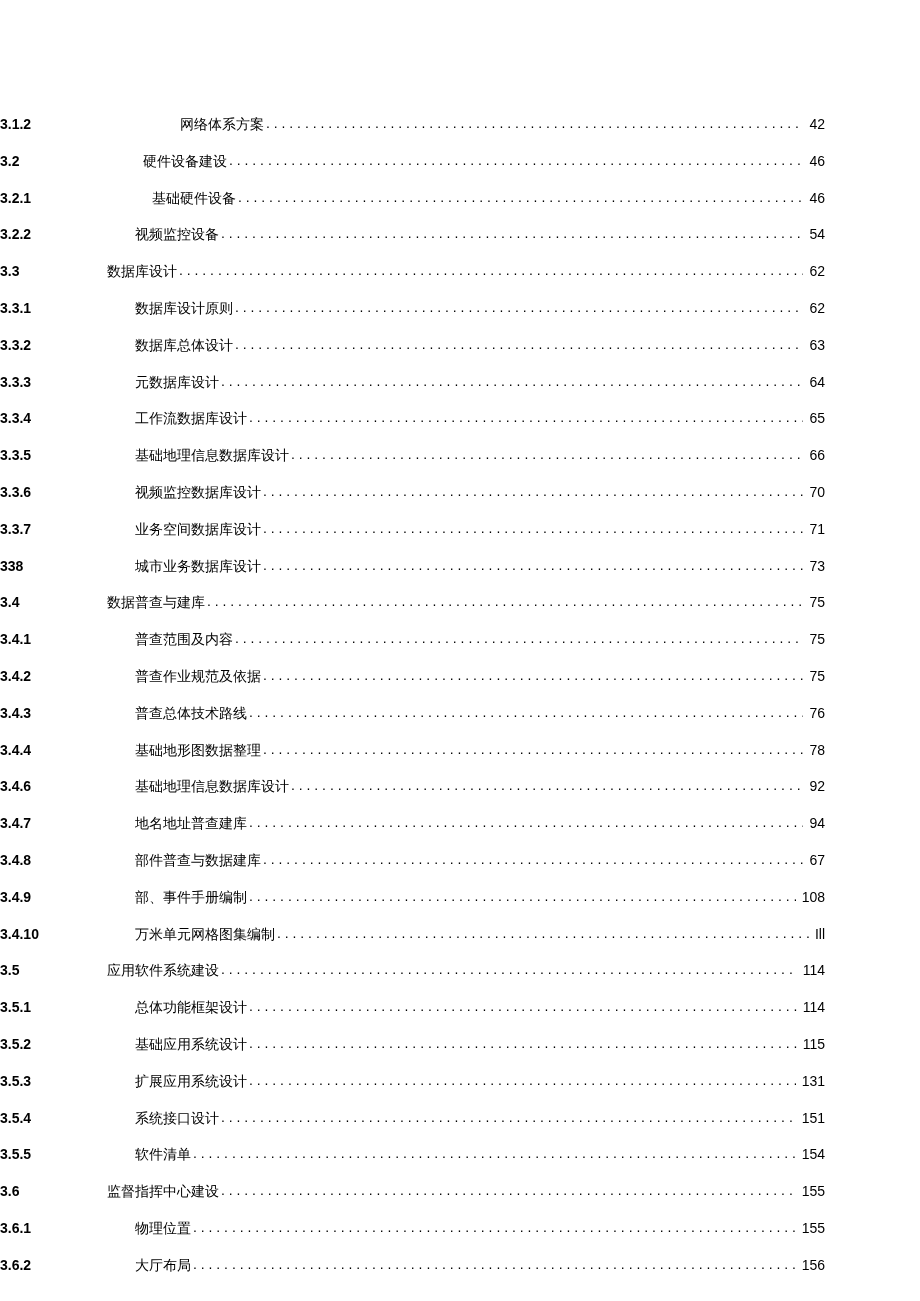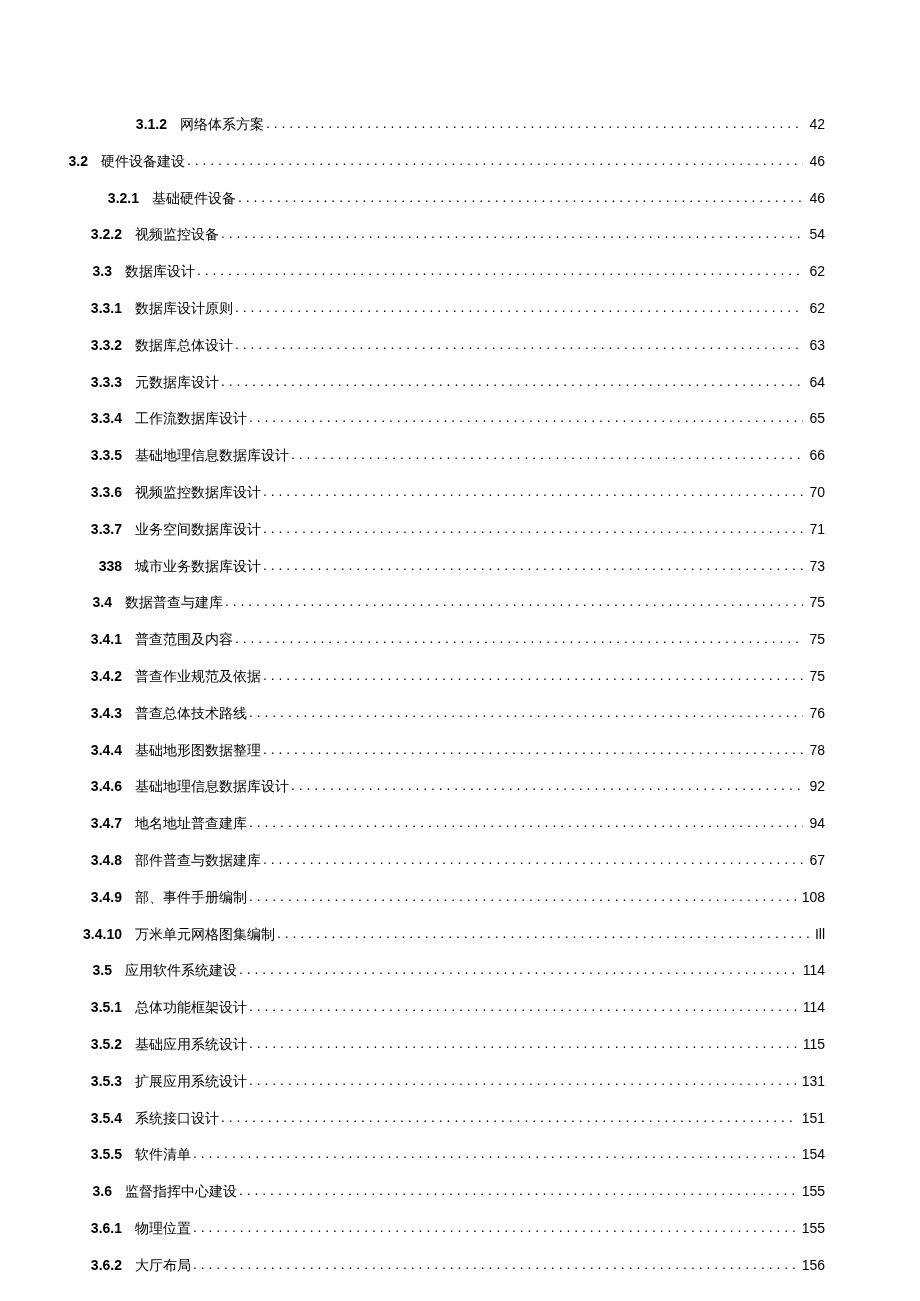--- a/index.html
+++ b/index.html
@@ -16,30 +16,30 @@
     .entry {
       display: flex;
       align-items: baseline;
       white-space: nowrap;
       line-height: 1.2;
       margin-bottom: 18px;
     }
     .num {
       font-weight: bold;
       font-family: Arial, sans-serif;
-      text-align: right;
+      text-align: left;
       padding-right: 13px;
       flex: 0 0 auto;
     }
     
     .lvl-sub2 .num { width: 180px; }  
-    .lvl-sec  .num { width: 101px; }  
+    .lvl-sec  .num { width: 143px; }  
     .lvl-sub  .num { width: 152px; }  
     .lvl-subl .num { width: 135px; }  
-    .lvl-secl .num { width: 107px; margin-left: 18px; }  
+    .lvl-secl .num { width: 107px; }  
     .title {
       flex: 0 0 auto;
       font-weight: normal;
     }
     .dots {
       flex: 1 1 auto;
       overflow: hidden;
       position: relative;
       height: 1em;
       margin: 0 2px;

